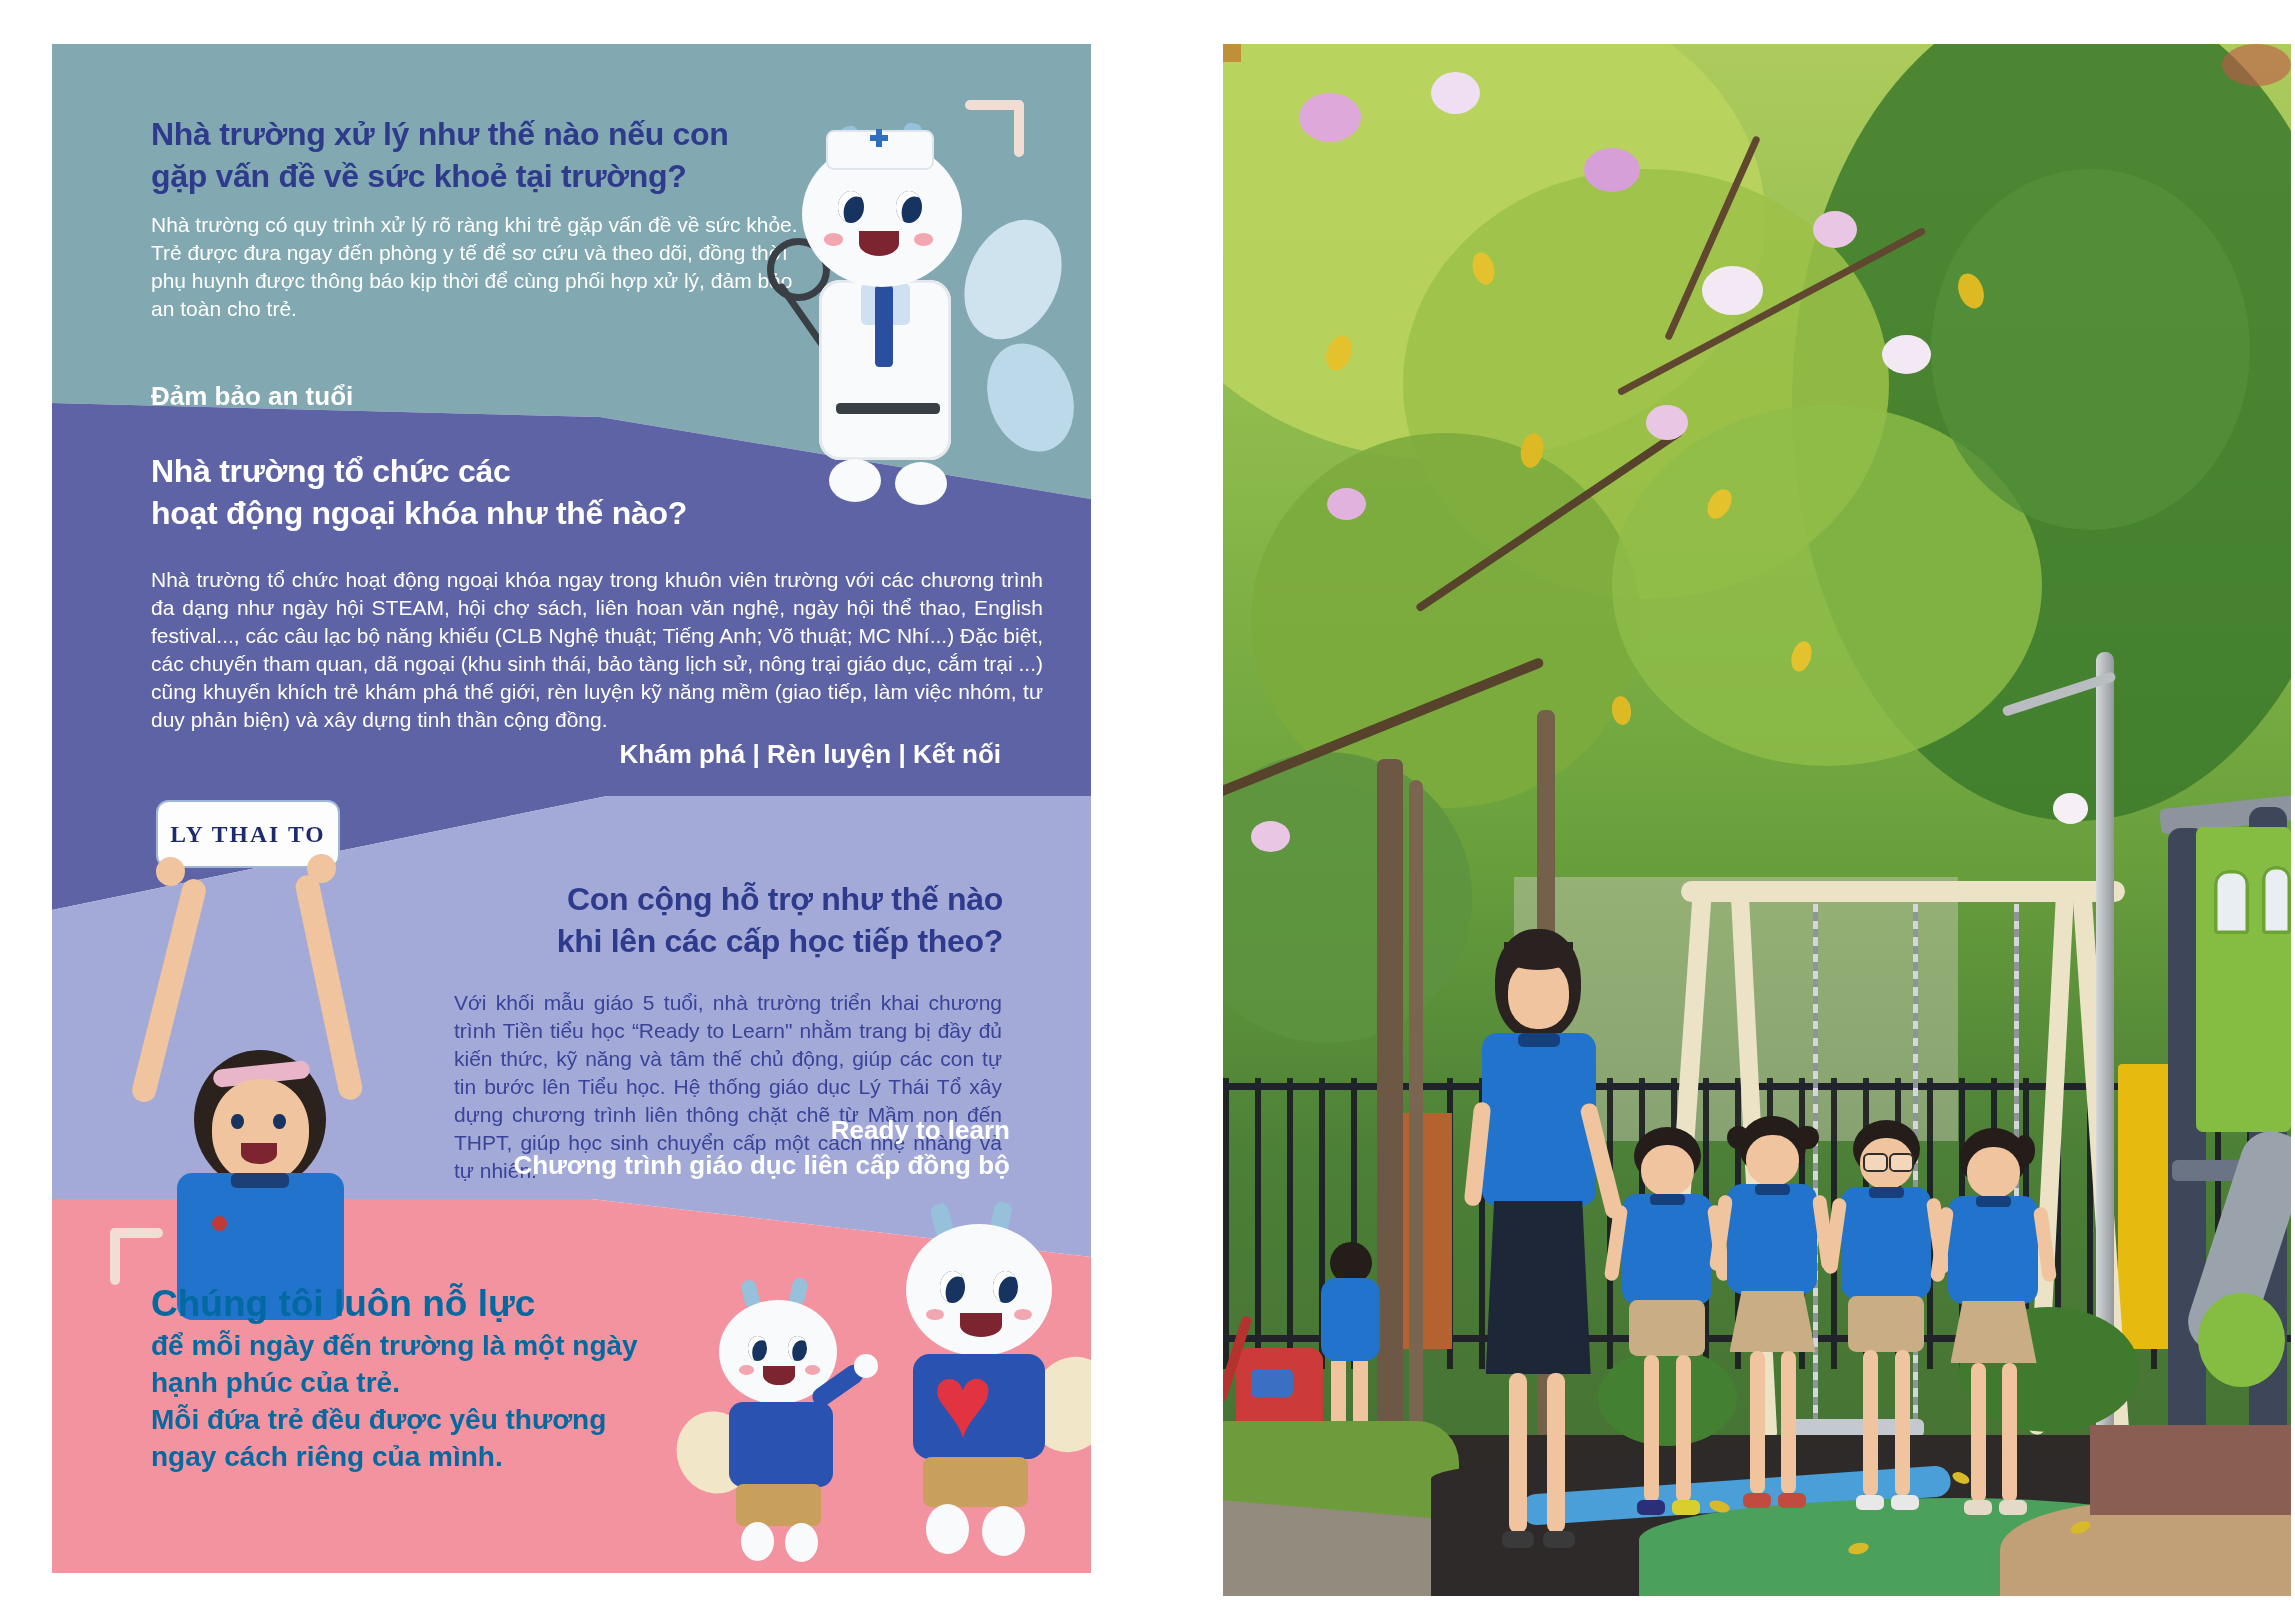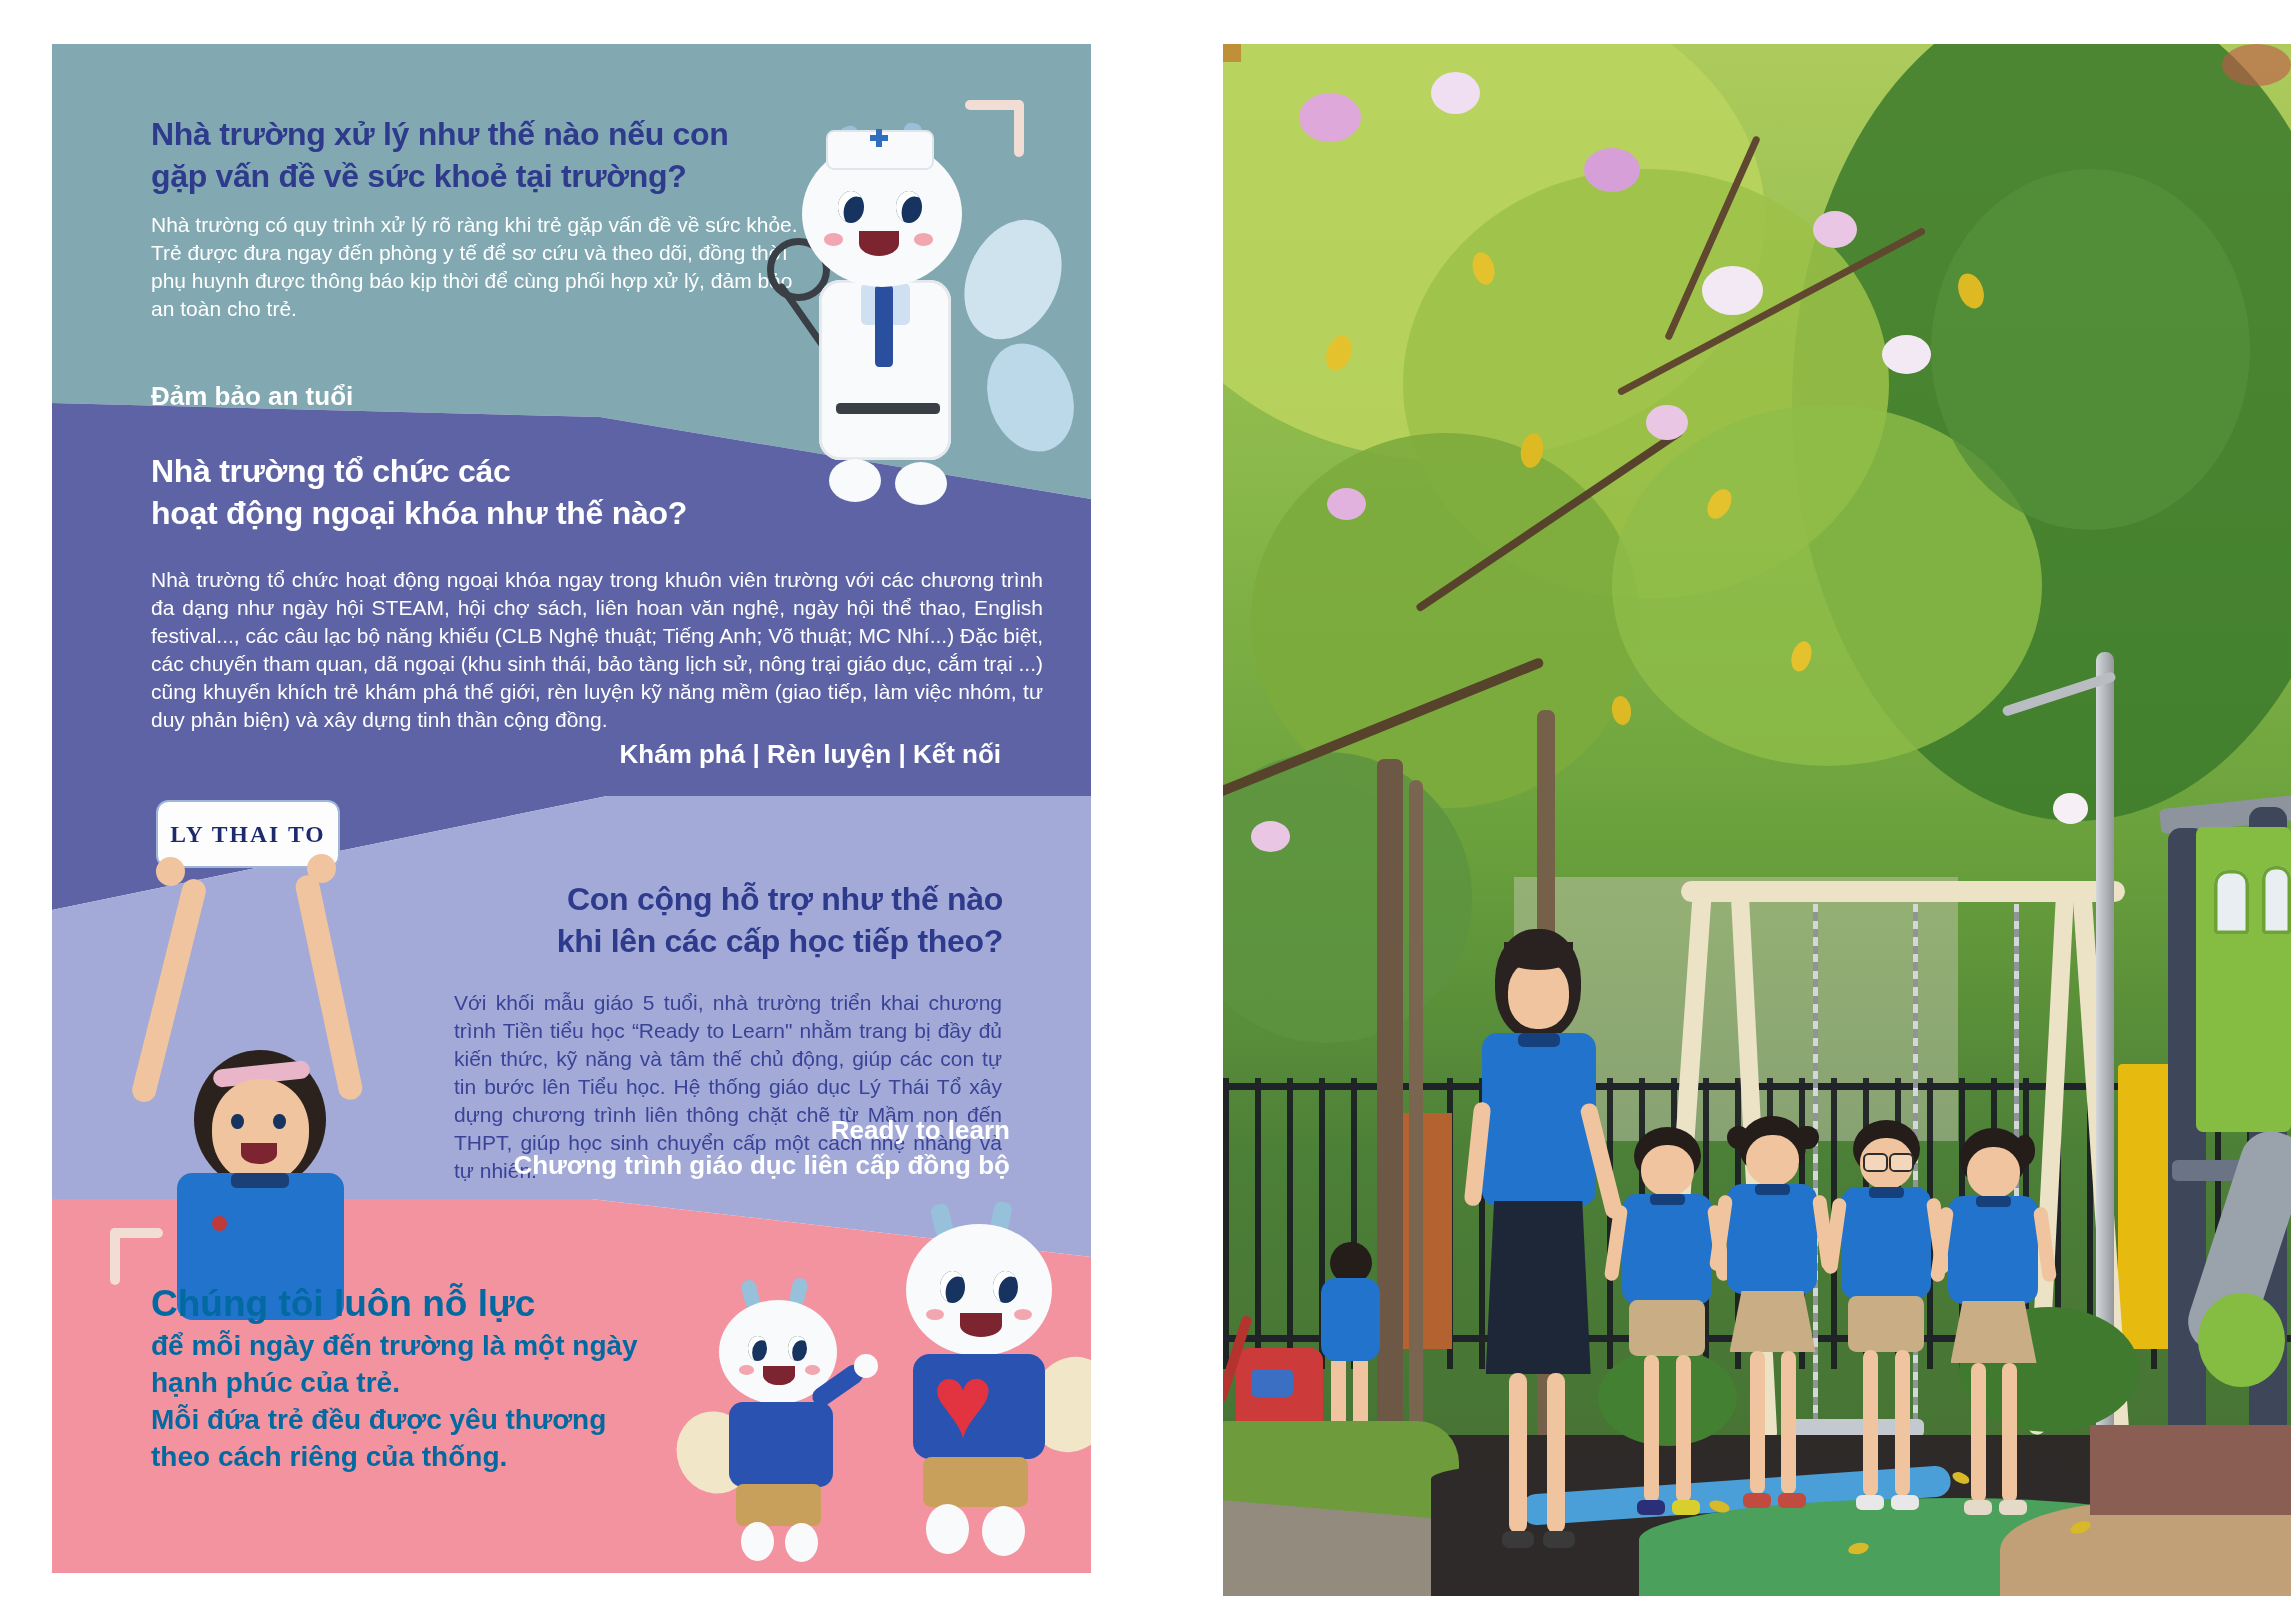--- a/index.html
+++ b/index.html
@@ -119,21 +119,21 @@
 
   <div class="abs" style="left:58px;top:1184px;width:53px;height:57px;">
     <div class="abs bracket-bar" style="left:0;top:0;width:53px;height:9.7px;"></div>
     <div class="abs bracket-bar" style="left:0;top:0;width:9.7px;height:57px;"></div>
   </div>
   <div class="abs" style="left:99px;top:1237px;width:625px;">
     <div class="closing-line" style="font-size:37px;line-height:46px;">Chúng tôi luôn nỗ lực</div>
     <div class="closing-line">để mỗi ngày đến trường là một ngày</div>
     <div class="closing-line">hạnh phúc của trẻ.</div>
     <div class="closing-line">Mỗi đứa trẻ đều được yêu thương</div>
-    <div class="closing-line">theo cách riêng của thống.</div>
+    <div class="closing-line">ngay cách riêng của mình.</div>
   </div>
 
   <div class="abs" style="left:625px;top:1228px;width:208px;height:291px;">
     <div class="abs blob" style="left:0;top:139px;width:76px;height:83px;background:#f2e6c8;transform:rotate(-20deg);"></div>
     <div class="abs horn" style="left:66px;top:8.3px;width:15.3px;height:28px;transform:rotate(-14deg);"></div>
     <div class="abs horn" style="left:114px;top:5.6px;width:15.3px;height:28px;transform:rotate(12deg);"></div>
     <div class="abs blob white-part" style="left:42px;top:28px;width:118px;height:104px;"></div>
     <div class="abs eye" style="left:71px;top:64px;width:19.4px;height:25px;box-shadow:inset 4.2px 4.2px 0 #ffffff;"></div>
     <div class="abs eye" style="left:111px;top:64px;width:19.4px;height:25px;box-shadow:inset 4.2px 4.2px 0 #ffffff;"></div>
     <div class="abs blush" style="left:62px;top:93px;width:15.3px;height:9.7px;"></div>

